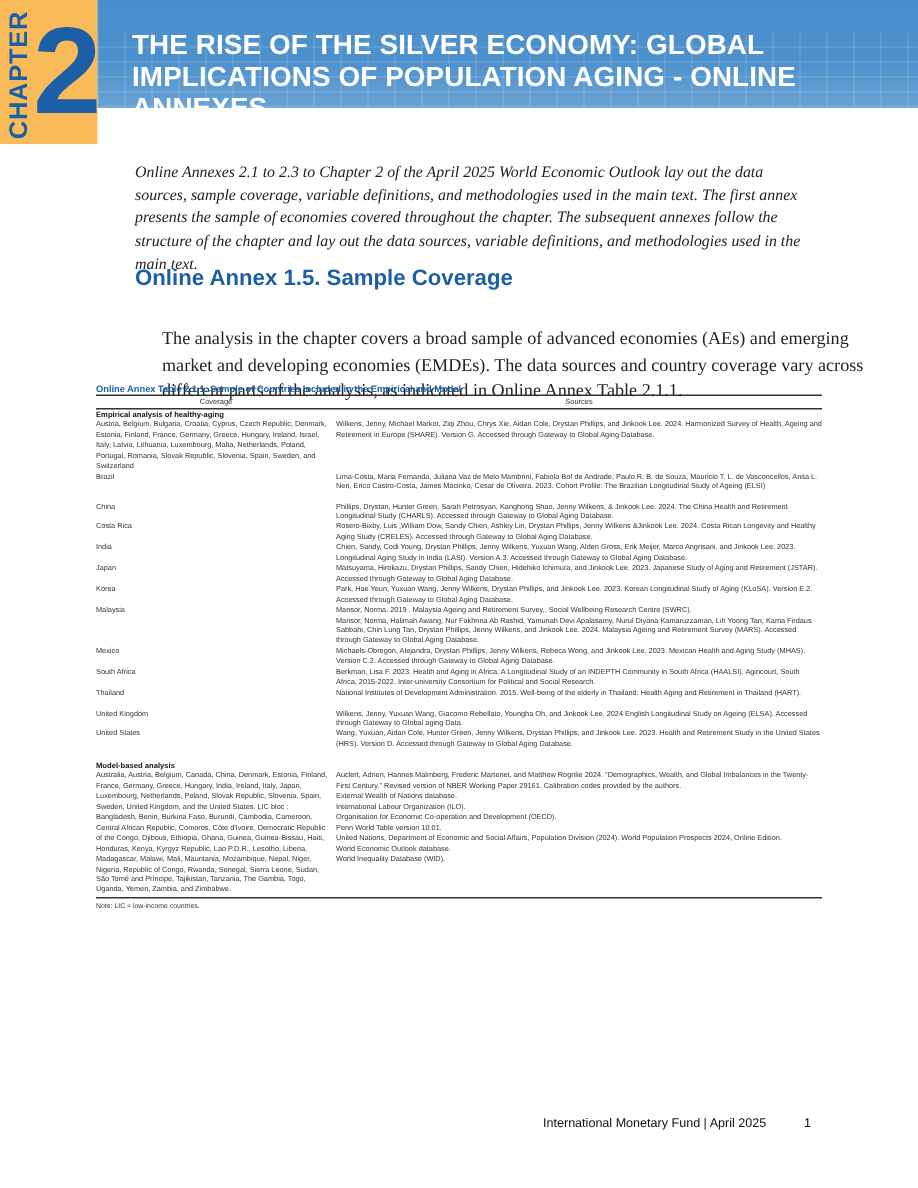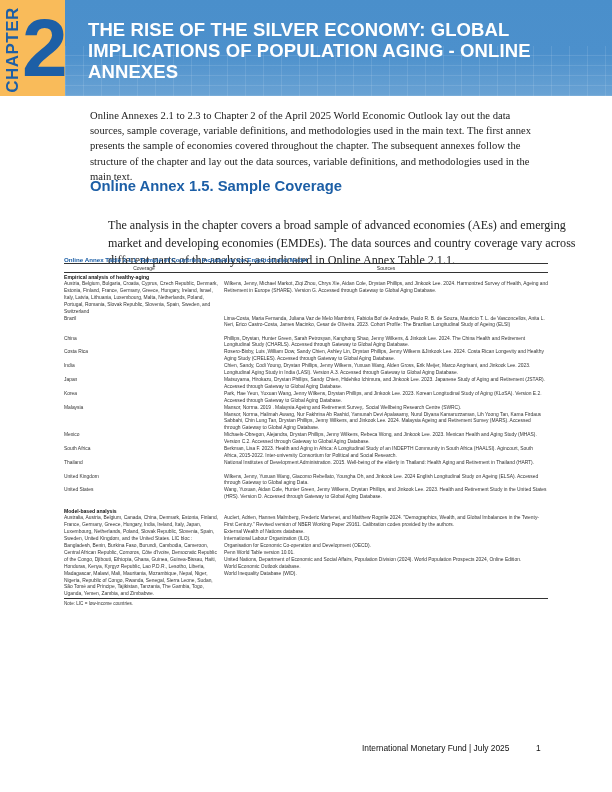--- a/index.html
+++ b/index.html
@@ -2,25 +2,25 @@
 <html><head>
 <meta charset="utf-8">
 <style>
   html, body { margin: 0; padding: 0; }
   body { width: 612px; height: 792px; background: #ffffff; position: relative; overflow: hidden; font-family: "Liberation Sans", sans-serif; color: #1a1a1a; }
   .banner { position: absolute; left: 0; top: 0; width: 612px; height: 96px; display: flex; }
   .chapter-tab { width: 65px; height: 96px; background: #f9bb5a; position: relative; }
   .chapter-word { position: absolute; left: 2px; top: 8px; width: 22px; height: 84px; display: flex; align-items: center; justify-content: center; }
   .chapter-word span { display: block; transform: rotate(-90deg); font-weight: bold; font-size: 17px; color: #1d5fa6; letter-spacing: 0.5px; white-space: nowrap; }
   .chapter-num { position: absolute; left: 22px; top: 2px; font-size: 82px; font-weight: bold; color: #1d5fa6; line-height: 92px; letter-spacing: -3px; }
-  .title-area { flex: 1; height: 96px; background: linear-gradient(180deg, #4a8fcb 0%, #4c90cc 55%, #6aa3d4 100%); position: relative; overflow: hidden; }
+  .title-area { flex: 1; height: 72px; background: linear-gradient(180deg, #4a8fcb 0%, #4c90cc 55%, #6aa3d4 100%); position: relative; overflow: hidden; }
   .title-area::after { content: ""; position: absolute; left: 0; right: 0; bottom: 0; height: 50px;
     background-image: repeating-linear-gradient(90deg, rgba(255,255,255,0.10) 0 1px, transparent 1px 18px), repeating-linear-gradient(0deg, rgba(255,255,255,0.10) 0 1px, transparent 1px 10px); }
   .title { position: absolute; left: 23px; top: 19px; margin: 0; font-size: 18.5px; line-height: 21px; color: #ffffff; font-weight: bold; z-index: 2; letter-spacing: 0.1px; }
-  .intro { position: absolute; left: 90px; top: 108px; width: 450px; margin: 0; font-family: "Liberation Serif", serif; font-size: 10.6px; line-height: 15.2px; color: #222; }
+  .intro { position: absolute; left: 90px; top: 108px; width: 450px; margin: 0; font-family: "Liberation Serif", serif; font-style: italic; font-size: 10.6px; line-height: 15.2px; color: #222; }
   .annex-heading { position: absolute; left: 90px; top: 178px; margin: 0; font-size: 14.8px; font-weight: bold; color: #1d5fa6; }
   .body-para { position: absolute; left: 90px; top: 199px; width: 470px; margin: 18px; font-family: "Liberation Serif", serif; font-size: 12.1px; line-height: 17.5px; color: #222; }
   .table-title { position: absolute; left: 64px; top: 256px; margin: 0; font-size: 6.2px; font-weight: bold; color: #1d5fa6; }
   .table-wrap { position: absolute; left: 64px; top: 263px; width: 484px; }
   .thead { display: flex; border-top: 1.2px solid #333; border-bottom: 0.8px solid #333; height: 8px; align-items: center; font-size: 5px; color: #333; }
   .thead .c1 { width: 160px; text-align: center; }
   .thead .c2 { flex: 1; text-align: center; }
   .section-label { font-size: 5.1px; font-weight: bold; color: #111; margin-top: 1px; height: 7px; line-height: 7px; }
   .row { display: flex; font-size: 4.9px; line-height: 6.9px; color: #333; }
   .row .cov { width: 160px; padding-right: 4px; box-sizing: border-box; }
@@ -150,14 +150,14 @@
           <span class="src-line">Penn World Table version 10.01.</span>
           <span class="src-line">United Nations, Department of Economic and Social Affairs, Population Division (2024). World Population Prospects 2024, Online Edition.</span>
           <span class="src-line">World Economic Outlook database.</span>
           <span class="src-line">World Inequality Database (WID).</span>
         </div>
       </div>
     </div>
   <div class="tfoot">Note: LIC = low-income countries.</div>
 </div>
 
-<div class="footer">International Monetary Fund | July 2025</div>
+<div class="footer">International Monetary Fund | April 2025</div>
 <div class="page-num">1</div>
 
 </body></html>

